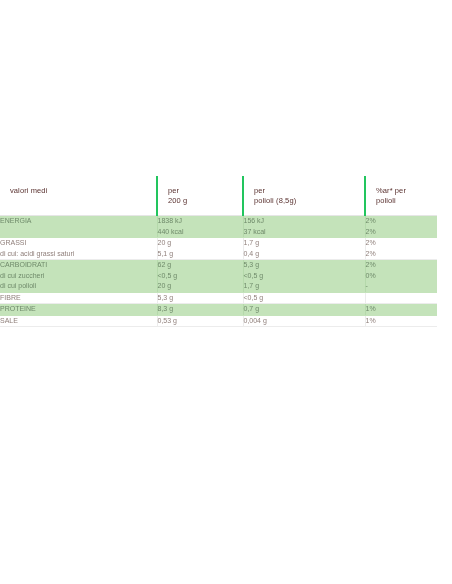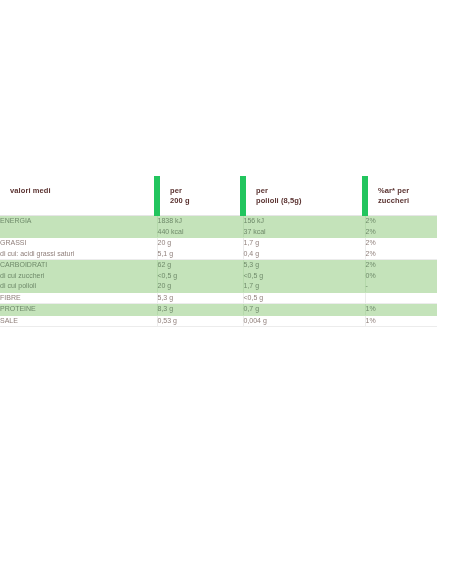--- a/index.html
+++ b/index.html
@@ -39,28 +39,28 @@
     padding: 0;
     vertical-align: top;
     text-align: left;
     font-weight: normal;
   }
 
   
   tr.head-row th {
     color: #5a3230;
     font-size: 7.5px;
-    font-weight: bold;
+    font-weight: normal;
     line-height: 1.35;
     padding: 10px 0 9px 10px;
     border-bottom: 1px solid #e6e6e6;
     letter-spacing: .1px;
   }
   tr.head-row th.col-sep {
-    border-left: 6px solid #22c55e;
+    border-left: 2px solid #22c55e;
   }
 
   
   tbody tr td {
     font-size: 7px;
     line-height: 1.5;
     color: #8f7f7a;
     padding: 8px 0 8px 10px;
     border-bottom: 1px solid #ececec;
   }
@@ -102,21 +102,21 @@
         <th class="col-sep">
             <span class="cell-line">per</span>
             <span class="cell-line">200 g</span>
           </th>
         <th class="col-sep">
             <span class="cell-line">per</span>
             <span class="cell-line">polioli (8,5g)</span>
           </th>
         <th class="col-sep">
             <span class="cell-line">%ar* per</span>
-            <span class="cell-line">zuccheri</span>
+            <span class="cell-line">polioli</span>
           </th>
       </tr>
     </thead>
     <tbody>
         <tr class="shaded">
           <td>
             <span class="cell-line">ENERGIA</span>
           </td>
           <td class="col-sep">
             <span class="cell-line">1838 kJ</span>

